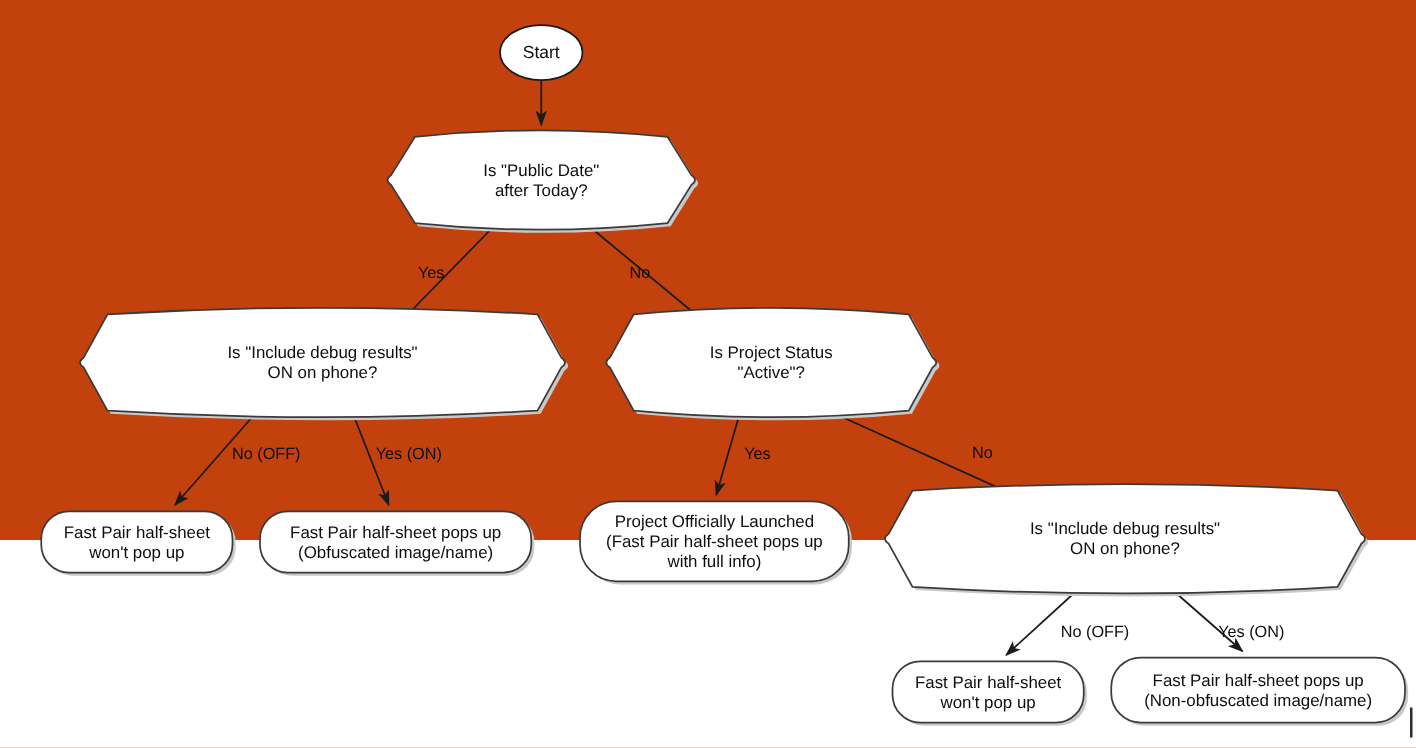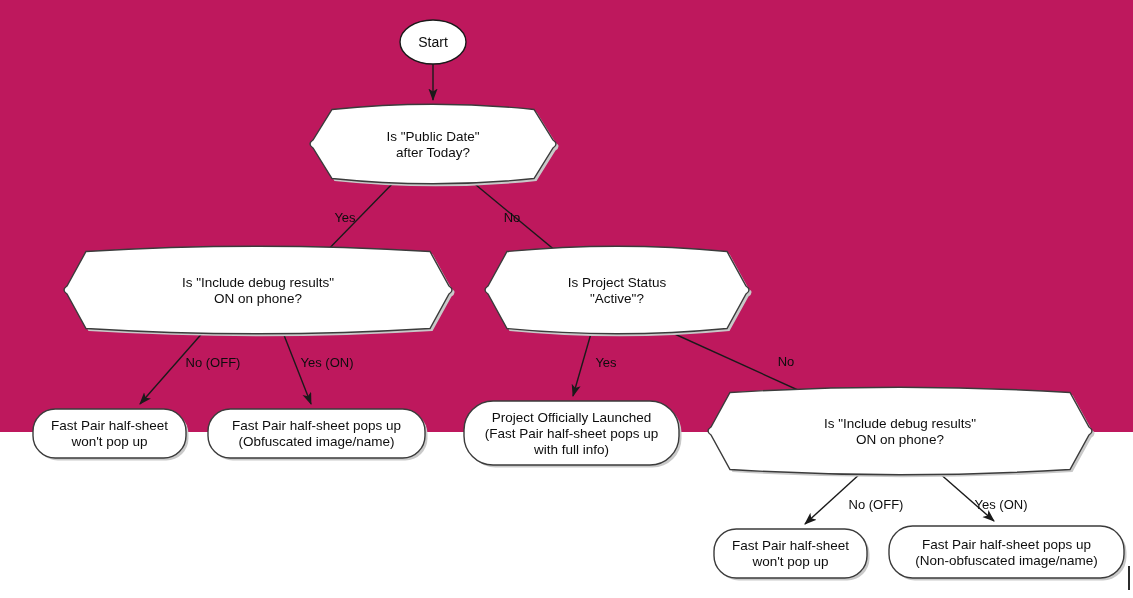--- a/index.html
+++ b/index.html
@@ -11,21 +11,21 @@
   body {
     width: 1133px;
     height: 598px;
     overflow: hidden;
     font-family: "Liberation Sans", "DejaVu Sans", sans-serif;
   }
   #flowchart-root {
     position: relative;
     width: 1133px;
     height: 432px;
-    background: #be185d;
+    background: #c2410c;
   }
   svg#flow-svg {
     display: block;
     width: 1133px;
     height: 598px;
   }
   .node-shape {
     fill: #ffffff;
     stroke: #1a1a1a;
     stroke-width: 1.4;

